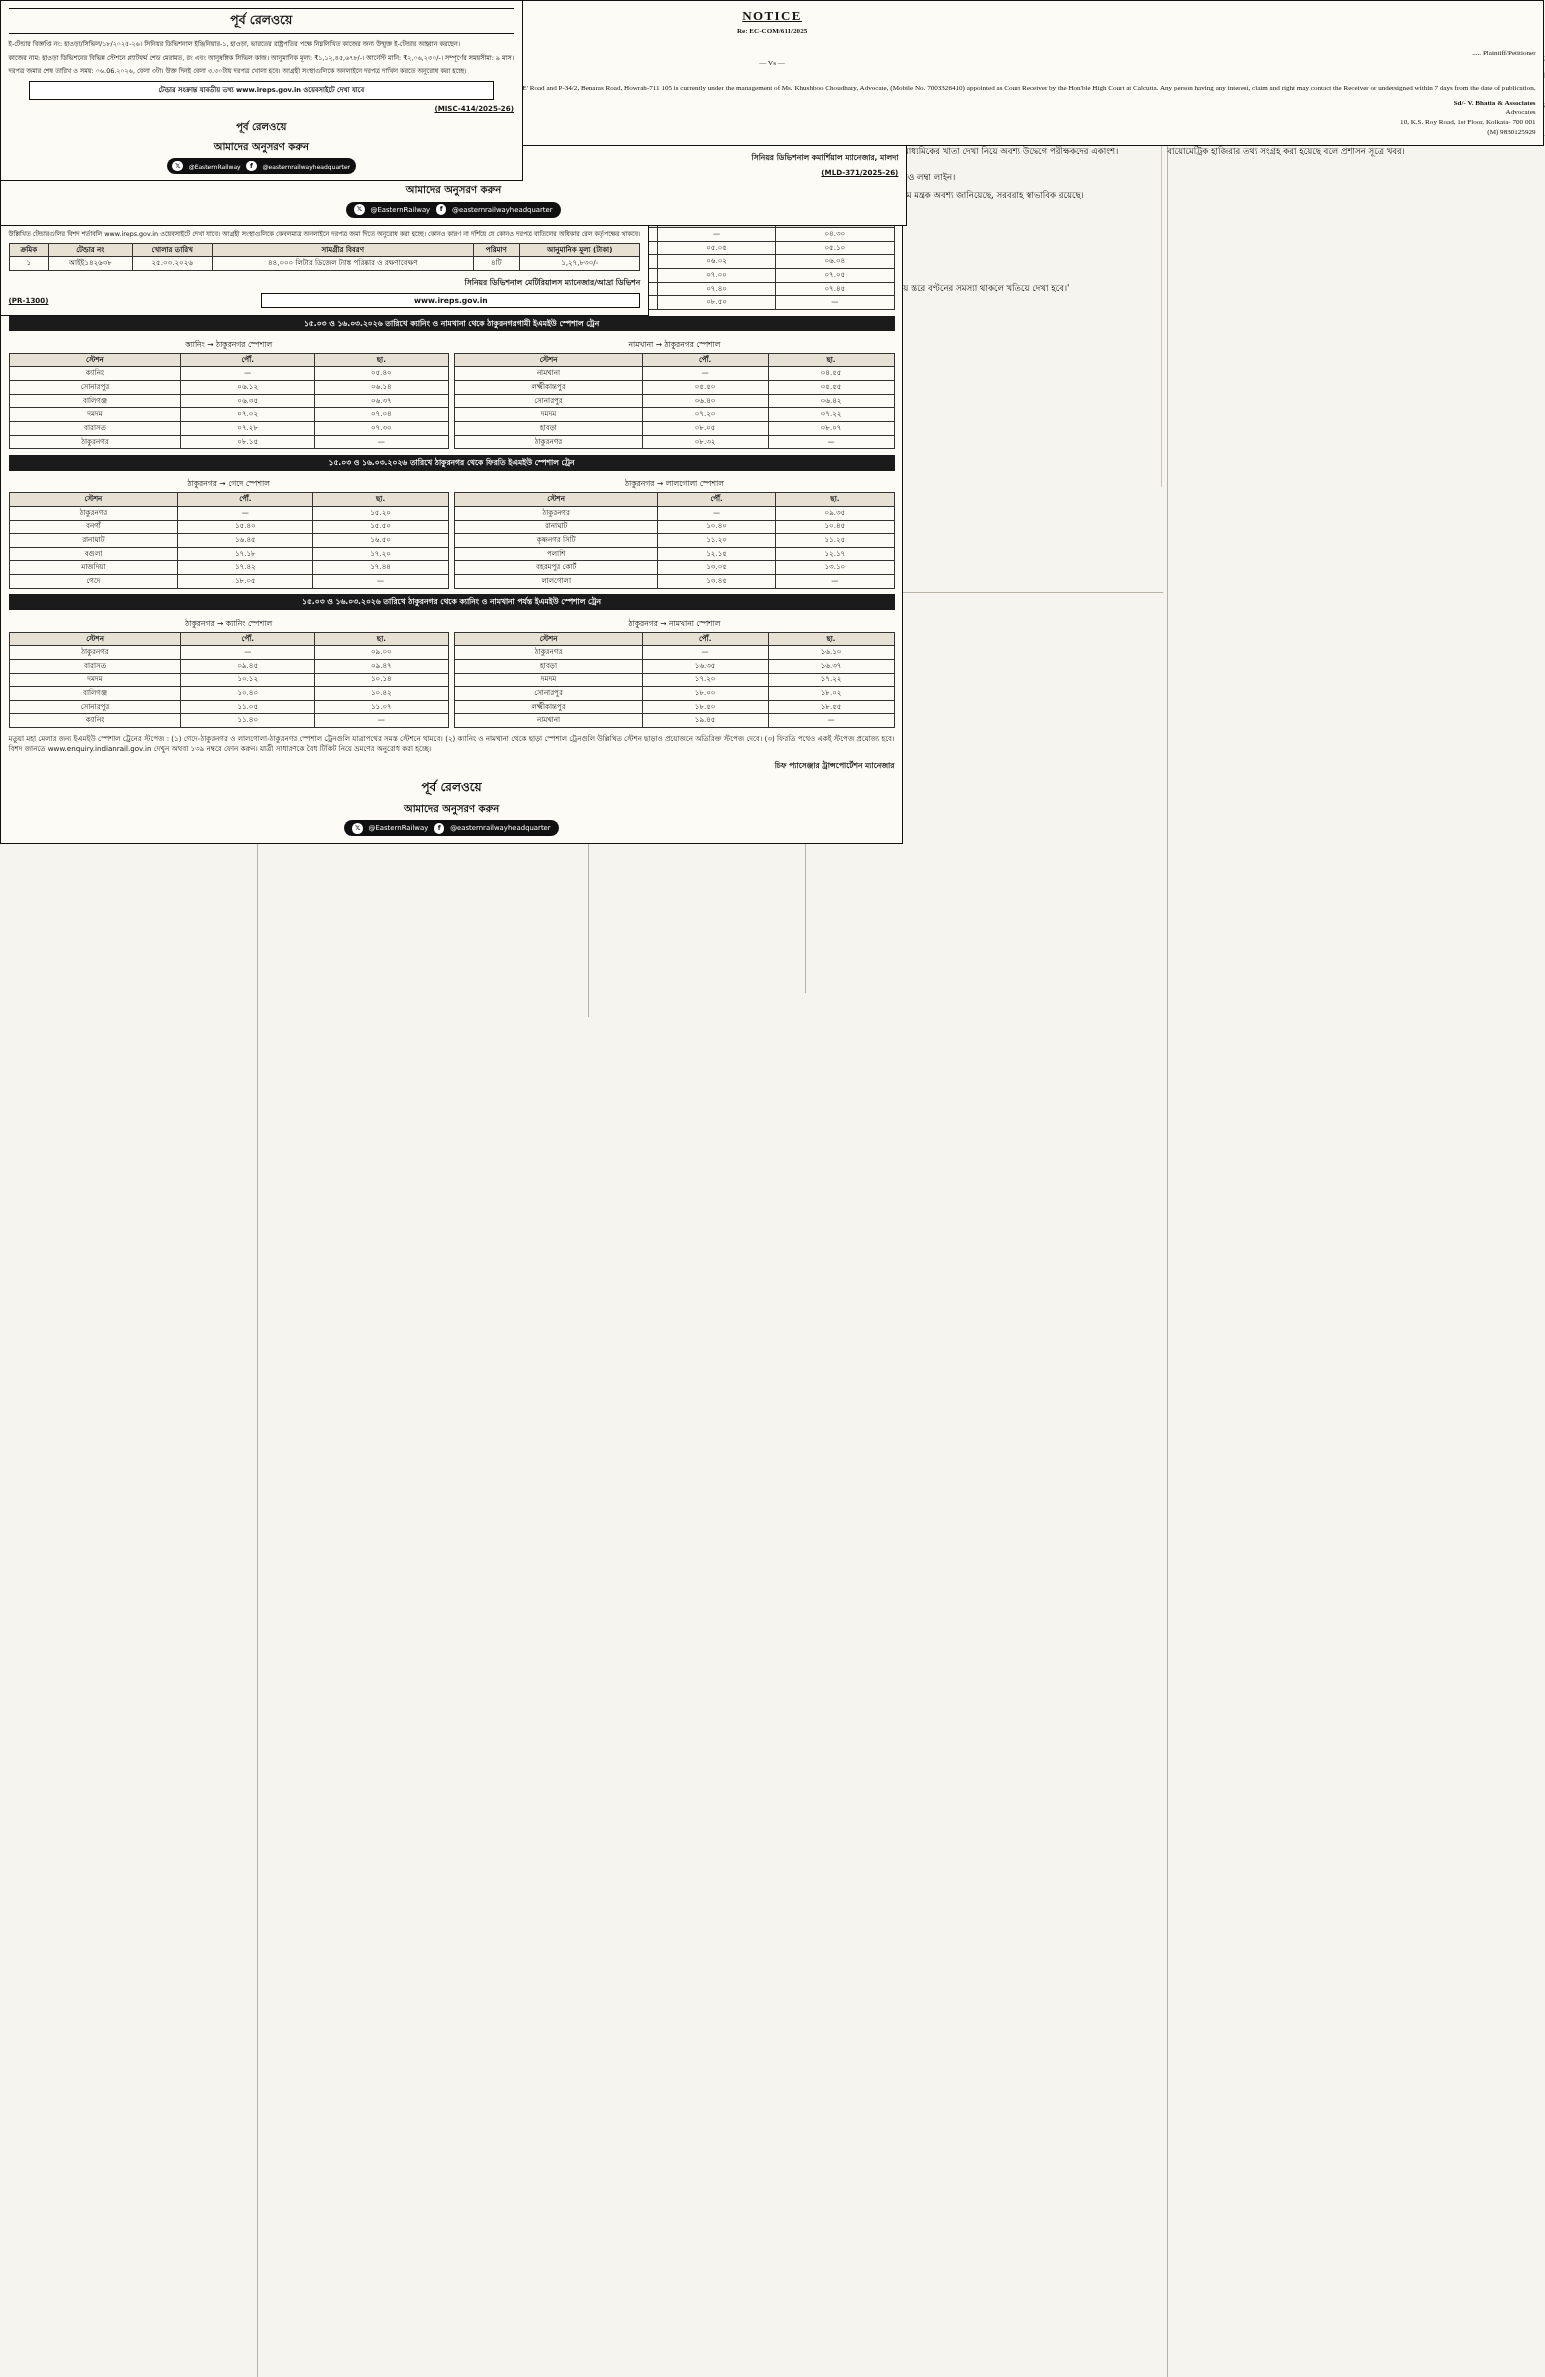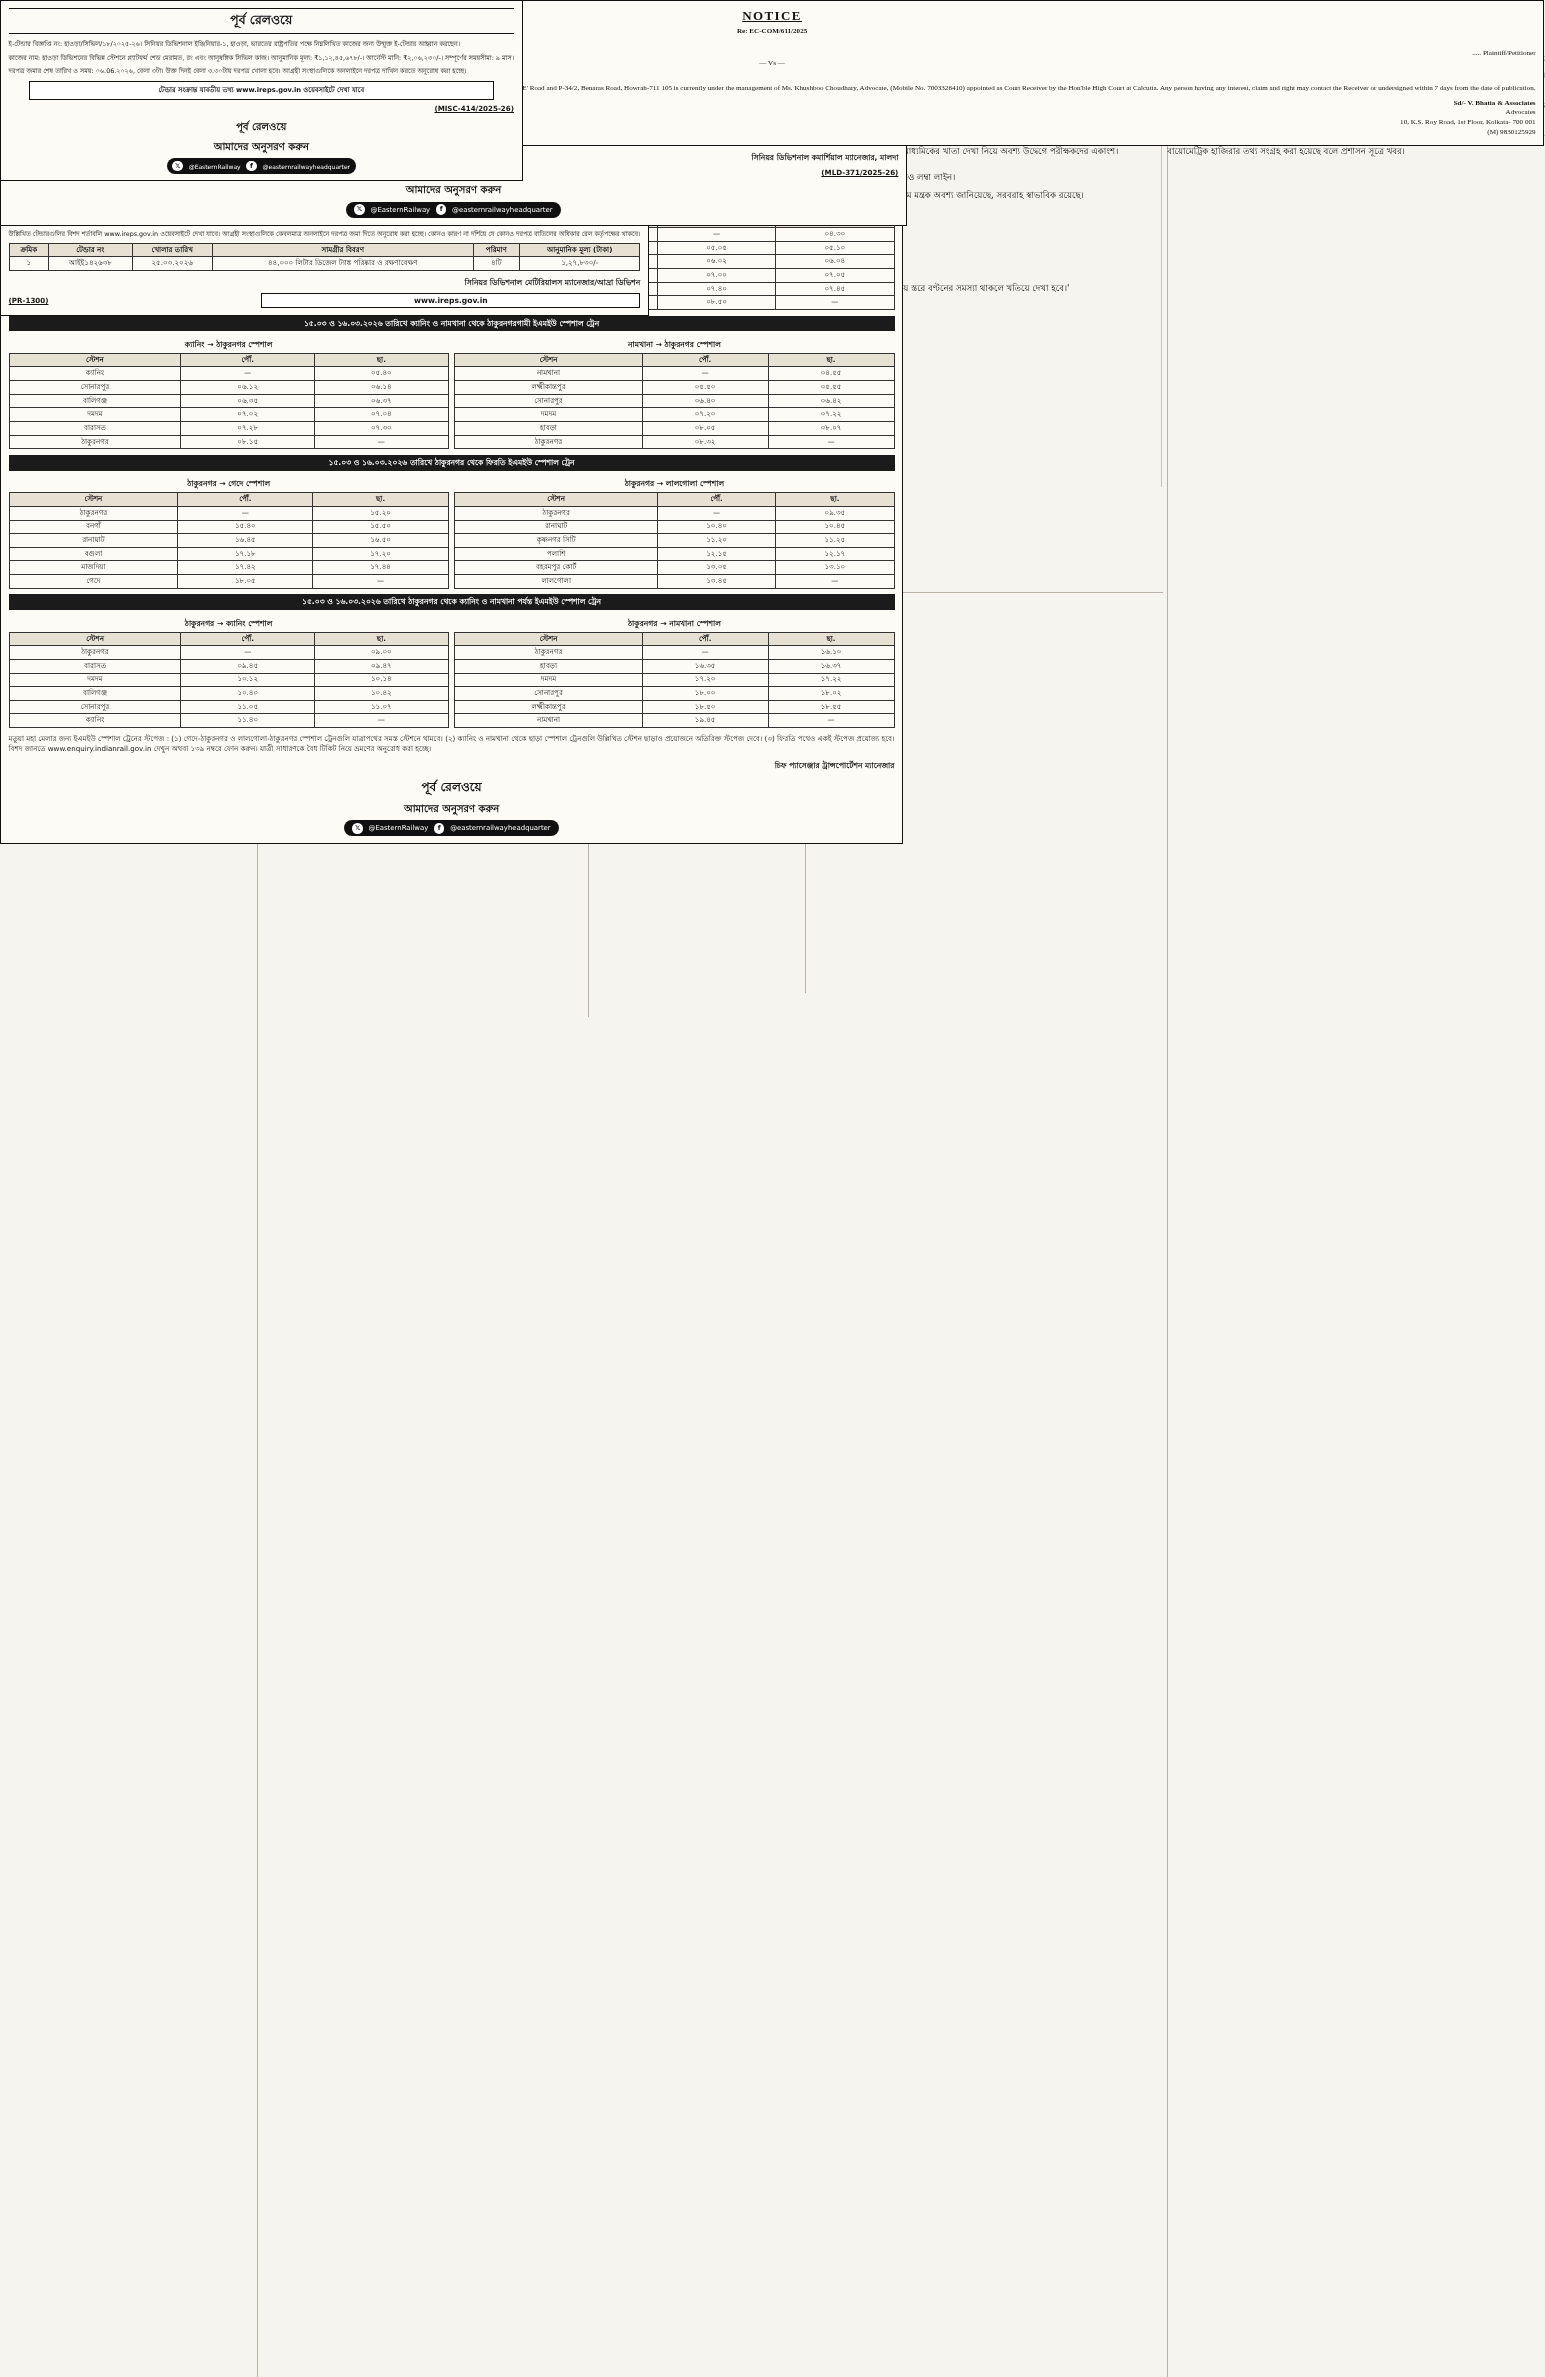--- a/index.html
+++ b/index.html
@@ -41,21 +41,21 @@
   .small{font-size:7.1px;line-height:1.45;text-align:justify;}
   .small p{margin-bottom:4.8px;}
   .smaller{font-size:6.4px;line-height:1.42;text-align:justify;}
   .smaller p{margin-bottom:4.3px;}
   .darkbar{background:#1b1b1b;color:#fff;text-align:center;font-weight:bold;font-size:7.6px;line-height:1.3;padding:2.9px 3.8px;margin:5.7px 0 3.8px;}
   .mini-tables{display:flex;gap:5.7px;align-items:flex-start;}
   .mt{flex:1;}
   table{border-collapse:collapse;width:100%;}
   .dtable th,.dtable td{border:0.5px solid #333;font-size:7.1px;padding:1.9px 2.9px;text-align:center;line-height:1.25;}
   .dtable th{background:#e6e1d3;font-weight:bold;}
-  .t-caption{font-weight:bold;font-size:7.6px;text-align:center;margin:2.9px 0 1.9px;}
+  .t-caption{font-weight:normal;font-size:7.6px;text-align:center;margin:2.9px 0 1.9px;}
   .sig{text-align:right;font-weight:bold;font-size:7.6px;margin-top:4.8px;}
   .ref{text-align:right;font-size:7.1px;font-weight:bold;margin-top:3.8px;text-decoration:underline;}
   .web-strip{border:1px solid #111;text-align:center;font-weight:bold;font-size:7.6px;padding:2.4px 3.8px;margin:4.8px auto;width:92%;background:#fff;}
   .er-head{border-top:1.4px solid #111;border-bottom:1.4px solid #111;text-align:center;font-weight:bold;font-size:14.7px;padding:2.4px 0;margin-bottom:5.7px;}
   .ad-footer{margin-top:5.7px;text-align:center;}
   .ad-footer .org{font-weight:bold;font-size:12px;margin-bottom:2.9px;}
   .follow-label{font-size:10px;font-weight:bold;margin-bottom:2.4px;text-align:center;}
   .social-pill{display:inline-flex;align-items:center;gap:5.7px;background:#101010;color:#fff;border-radius:475px;padding:2.9px 8.6px;font-size:6.9px;}
   .x-badge,.fb-badge{display:inline-block;width:10.5px;height:10.5px;border-radius:50%;background:#fff;color:#111;font-weight:bold;text-align:center;line-height:10.5px;font-size:6.7px;}
   

